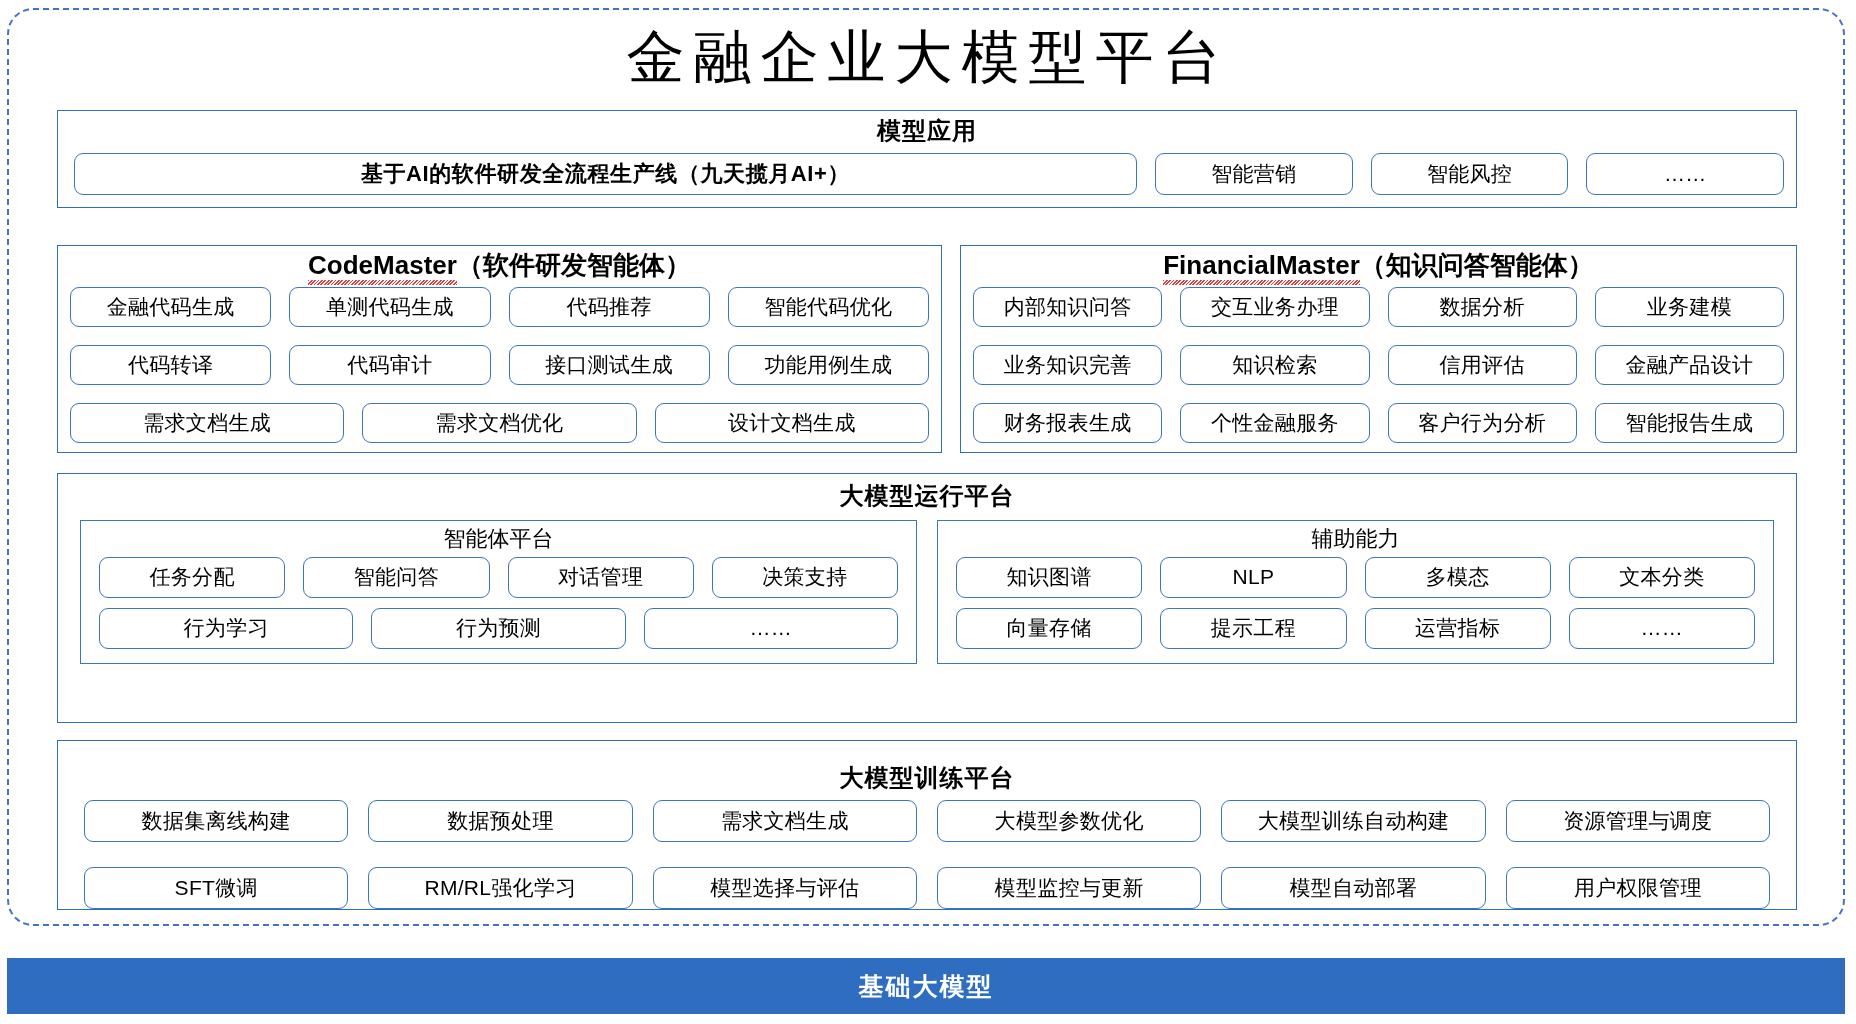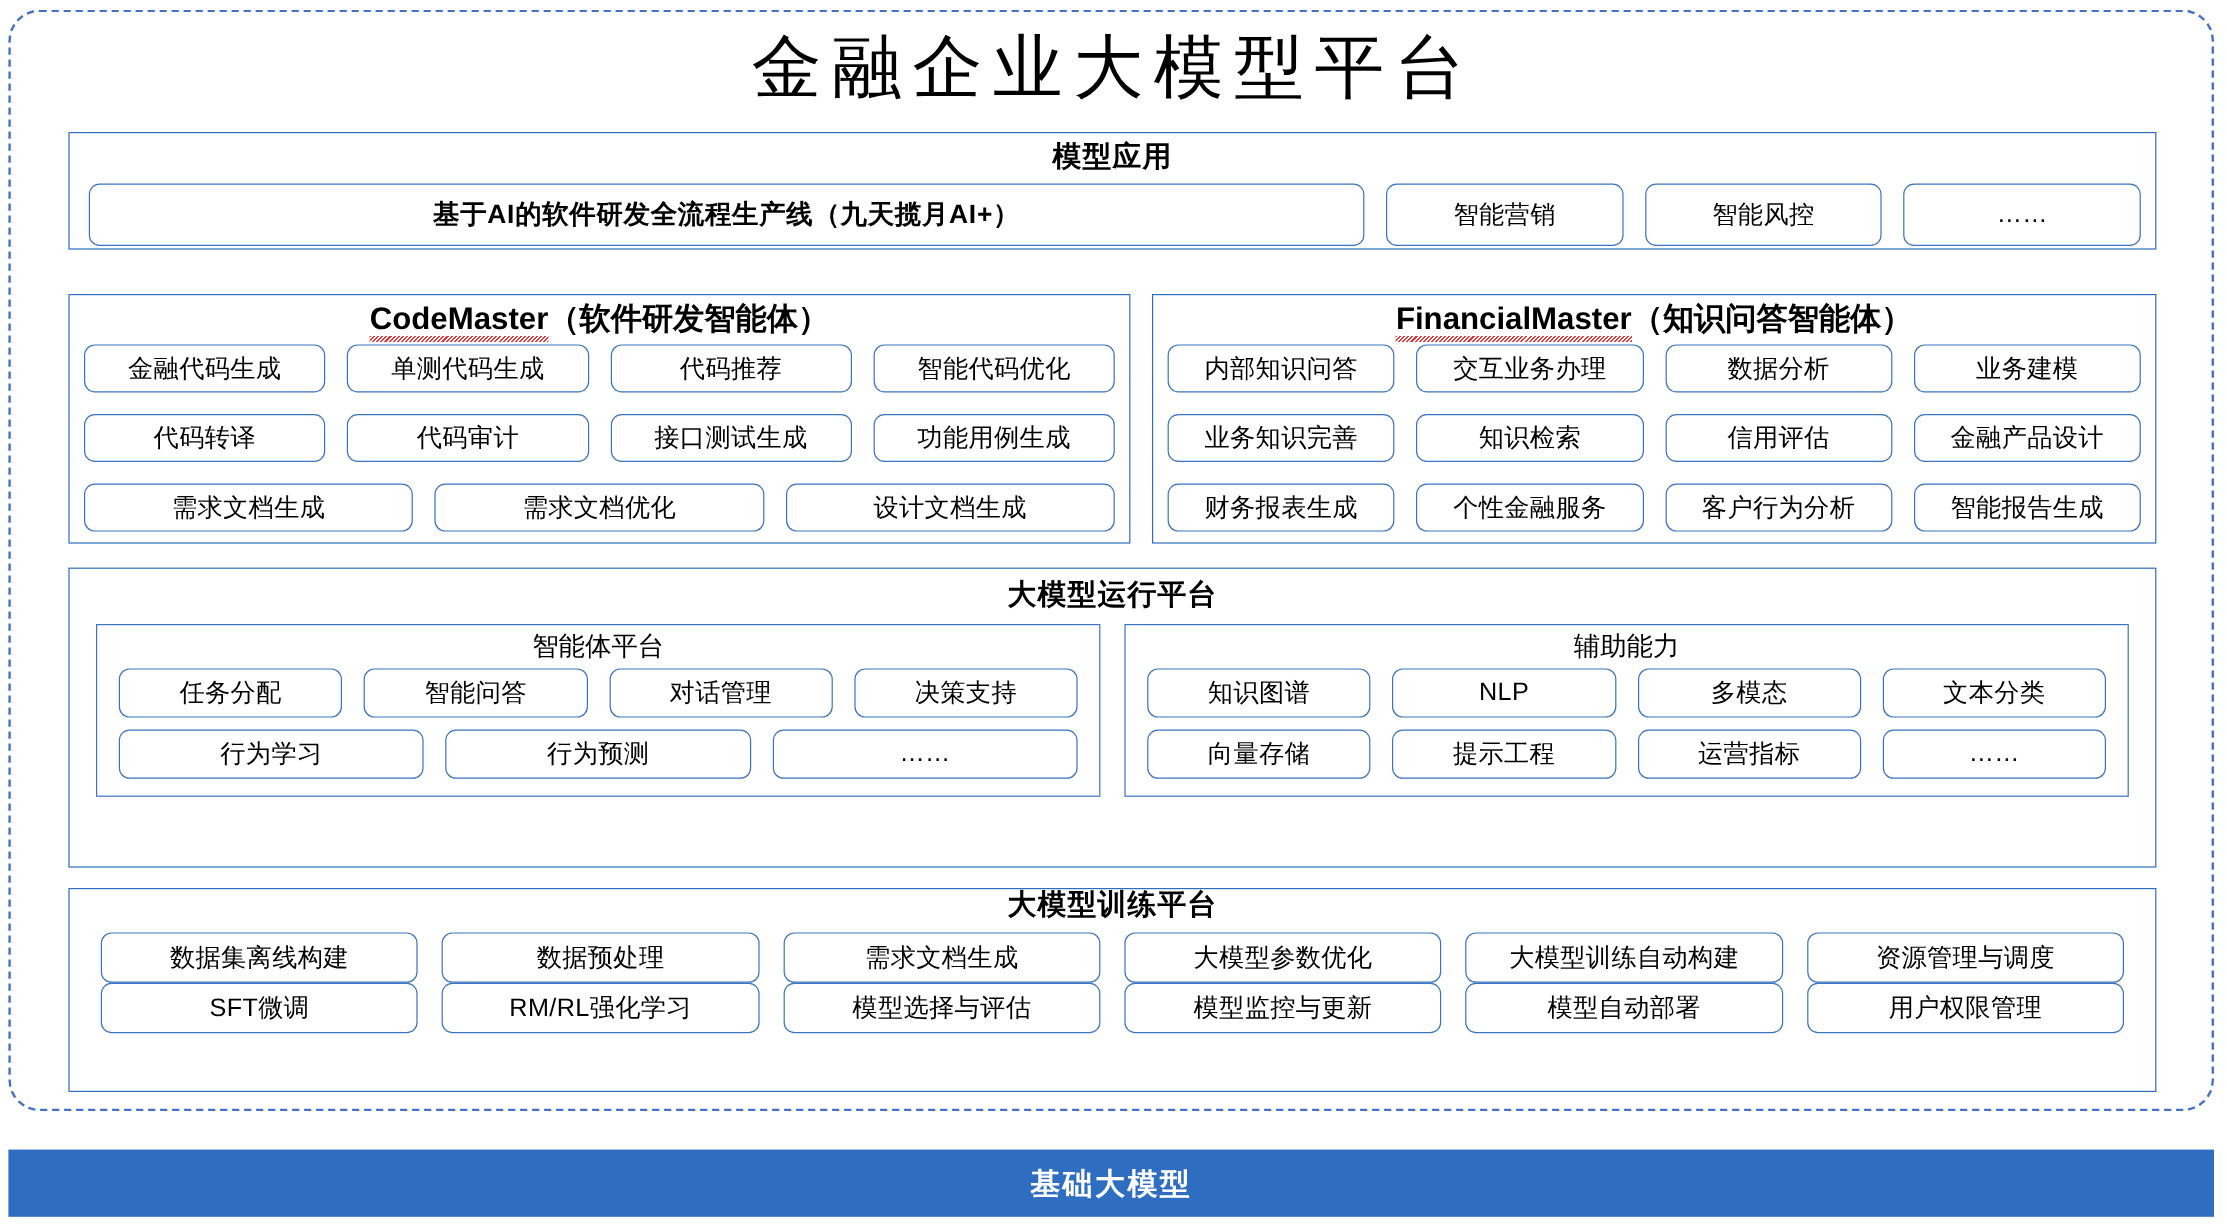--- a/index.html
+++ b/index.html
@@ -93,21 +93,21 @@
 
   
   #sec-app {
     left: 57px; top: 110px; width: 1740px; height: 98px;
   }
   #sec-app .section-title { margin-top: 6px; }
   #sec-app .app-row {
     display: flex;
     gap: 18px;
     margin: 8px 12px 0 16px;
-    height: 52px;
+    height: 42px;
     border-radius: 18px;
   }
   #sec-app .app-row .pill.wide { flex: 0 0 1063px; }
   #sec-app .app-row .pill.sm  { flex: 1 1 0; }
 
   
   #sec-code { left: 57px;  top: 245px; width: 885px; height: 208px; }
   #sec-fin  { left: 960px; top: 245px; width: 837px; height: 208px; }
   .agent-head {
     text-align: center;
@@ -154,26 +154,26 @@
   .sub-box .grid {
     display: flex;
     flex-direction: column;
     gap: 10px;
     margin-top: 6px;
   }
   .sub-box .row > .pill { height: 41px; }
 
   
   #sec-train { left: 57px; top: 740px; width: 1740px; height: 170px; }
-  #sec-train .section-title { margin-top: 0; }
+  #sec-train .section-title { margin-top: 23px; }
   .train-grid {
     margin: 8px 26px 0 26px;
     display: flex;
     flex-direction: column;
-    gap: 0;
+    gap: 25px;
   }
   .train-grid .row { gap: 20px; }
   .train-grid .row > .pill { height: 42px; }
 
   
   .base-bar {
     position: absolute;
     left: 7px;
     top: 958px;
     width: 1838px;

